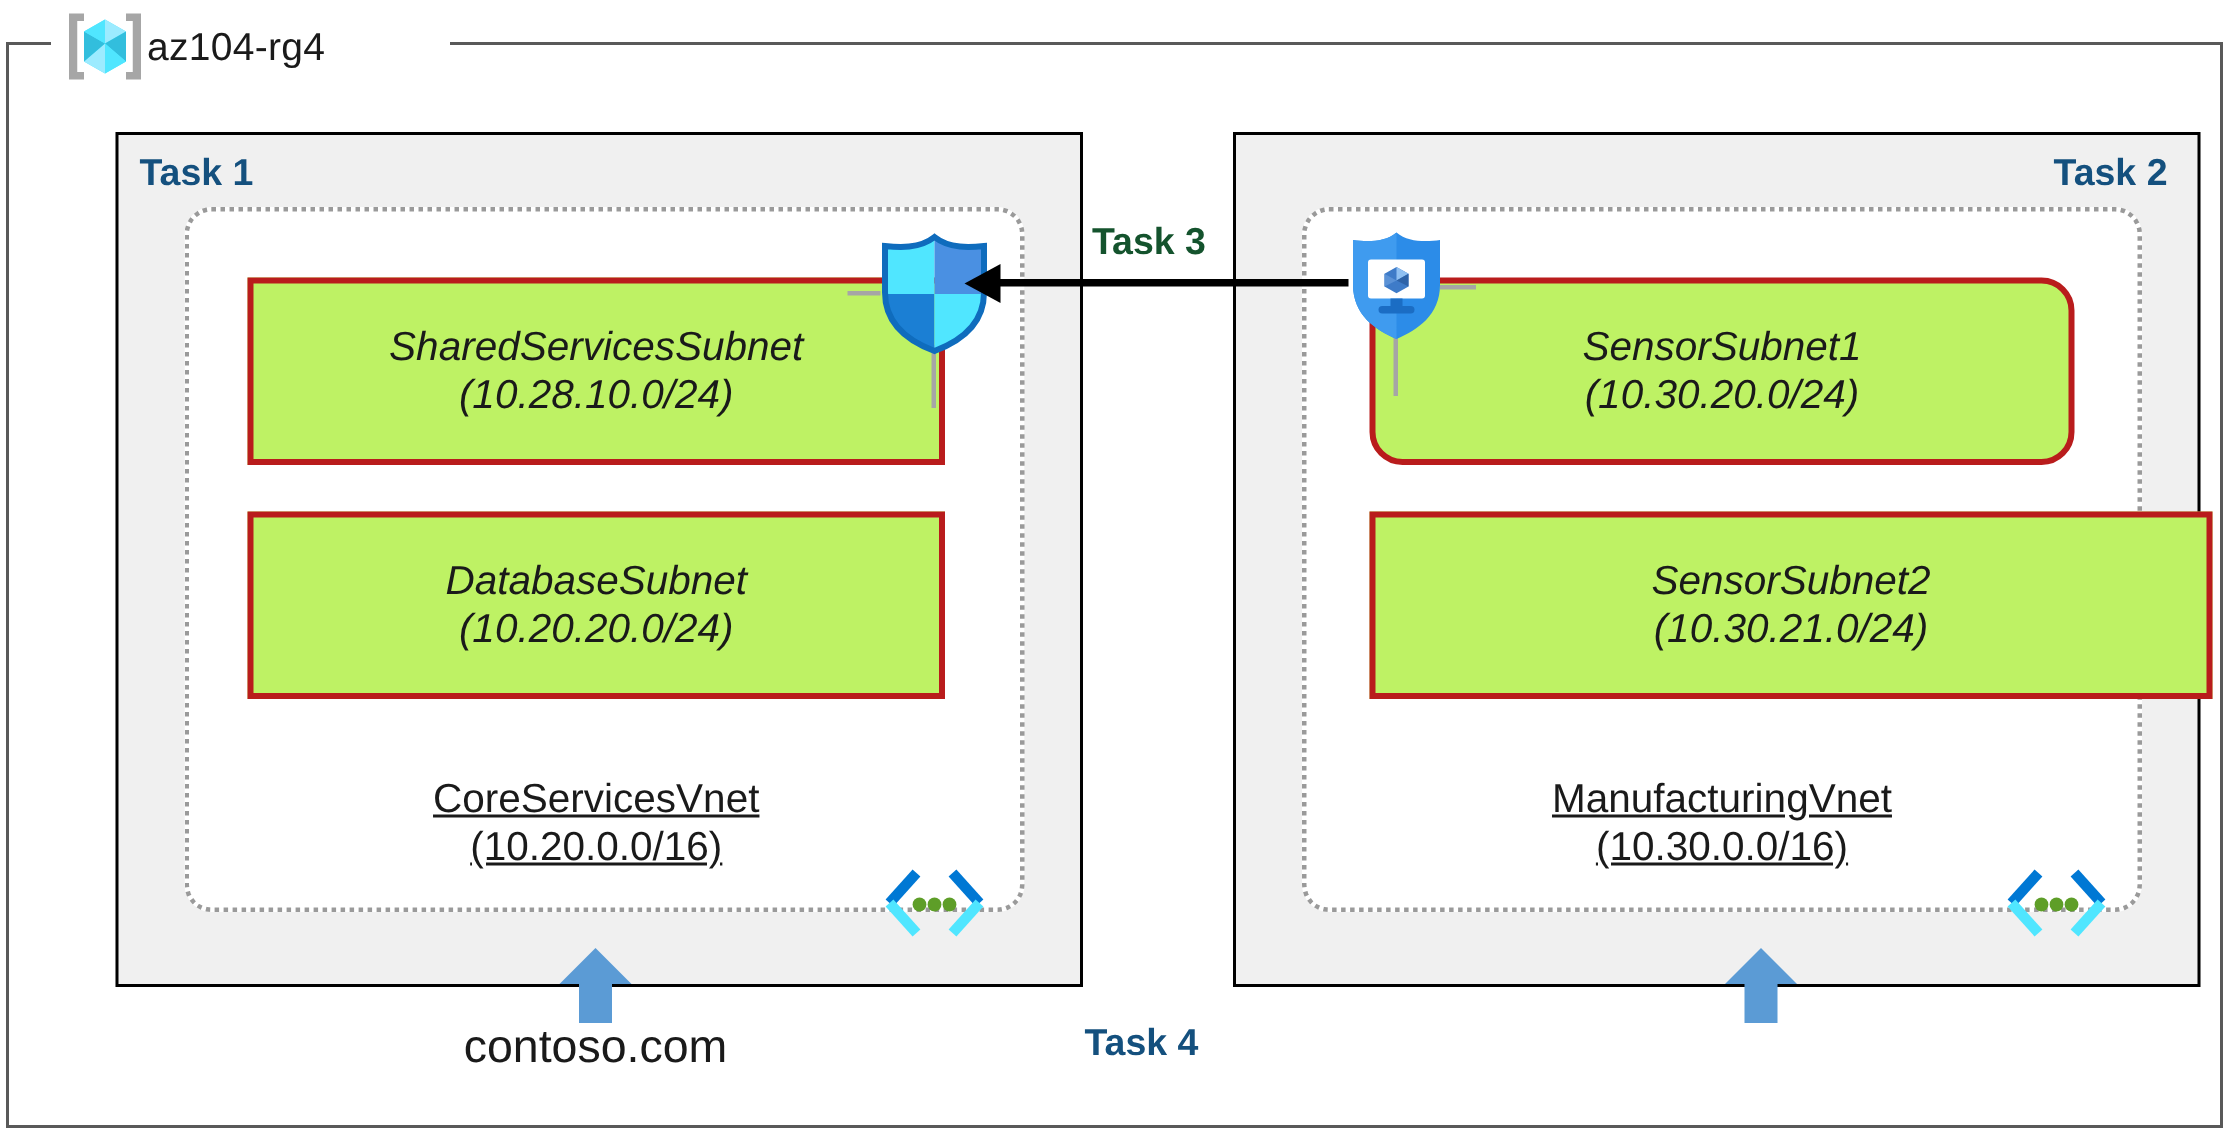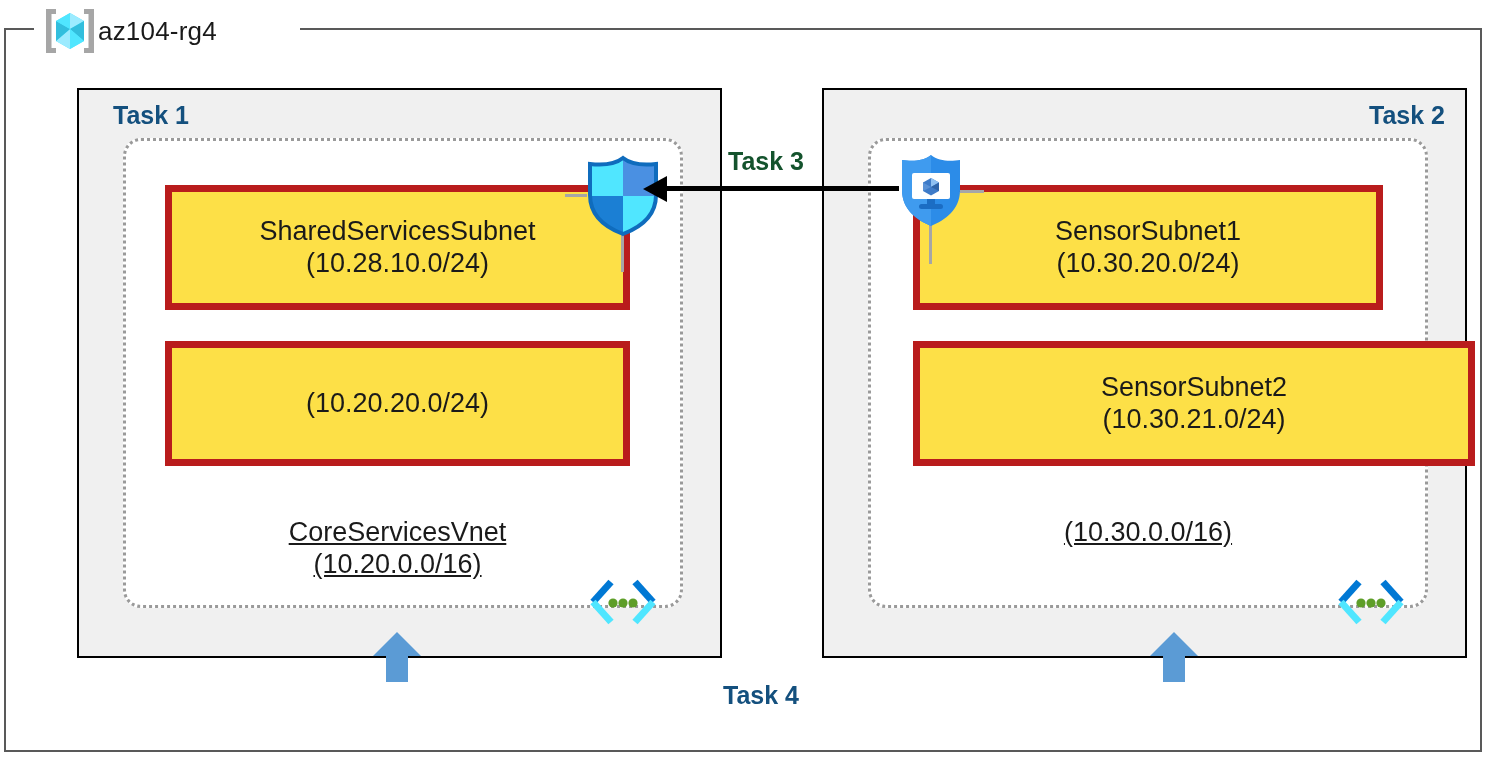--- a/index.html
+++ b/index.html
@@ -80,54 +80,55 @@
   #panel-left  { left: 77px;  top: 88px; width: 645px; height: 570px; }
   #panel-right { left: 822px; top: 88px; width: 645px; height: 570px; }
 
   .task-label {
     position: absolute;
     font-size: 25px;
     font-weight: bold;
     color: #14507E;
     white-space: nowrap;
   }
-  #task1-label { left: 34px;  top: 11px; text-align: right; }
+  #task1-label { left: 14px;  top: 11px; text-align: right; }
   #task2-label { right: 20px; top: 11px; }
 
   
   .vnet-box {
     position: absolute;
     background: #ffffff;
     border: 3px dotted #9A9A9A;
     border-radius: 18px;
     box-sizing: border-box;
   }
   #vnet-left  { left: 123px; top: 138px; width: 560px; height: 470px; }
   #vnet-right { left: 868px; top: 138px; width: 560px; height: 470px; }
 
   
   .subnet-box {
     position: absolute;
-    background: #fde047;
-    border: 7px solid #b91c1c;
+    background: #bef264;
+    border: 4px solid #b91c1c;
     box-sizing: border-box;
     display: flex;
     flex-direction: column;
     align-items: center;
     justify-content: center;
     line-height: 1.18;
+    font-style: italic;
   }
   .subnet-name, .subnet-cidr {
     font-size: 27px;
     color: #1a1a1a;
     white-space: nowrap;
   }
   #subnet-ss  { left: 165px;  top: 185px; width: 465px; height: 125px; }
   #subnet-db  { left: 165px;  top: 341px; width: 465px; height: 125px; }
-  #subnet-s1  { left: 913px;  top: 185px; width: 470px; height: 125px; }
+  #subnet-s1  { left: 913px;  top: 185px; width: 470px; height: 125px; border-radius: 22px; }
   #subnet-s2  { left: 913px;  top: 341px; width: 562px; height: 125px; }
 
   
   .vnet-caption {
     position: absolute;
     text-align: center;
     line-height: 1.18;
   }
   .vnet-caption div {
     font-size: 27px;
@@ -247,20 +248,21 @@
   </div>
 
   <div class="vnet-box" id="vnet-left"></div>
 
   <div class="subnet-box" id="subnet-ss">
     <span class="subnet-name">SharedServicesSubnet</span>
     <span class="subnet-cidr">(10.28.10.0/24)</span>
   </div>
 
   <div class="subnet-box" id="subnet-db">
+    <span class="subnet-name">DatabaseSubnet</span>
     <span class="subnet-cidr">(10.20.20.0/24)</span>
   </div>
 
   <div class="vnet-caption" id="vnet-left-caption">
     <div>CoreServicesVnet</div>
     <div>(10.20.0.0/16)</div>
   </div>
 
   <div class="vnet-icon" id="vnet-icon-left">
     <svg viewBox="0 0 68 48" width="68" height="48">
@@ -288,20 +290,21 @@
     <span class="subnet-name">SensorSubnet1</span>
     <span class="subnet-cidr">(10.30.20.0/24)</span>
   </div>
 
   <div class="subnet-box" id="subnet-s2">
     <span class="subnet-name">SensorSubnet2</span>
     <span class="subnet-cidr">(10.30.21.0/24)</span>
   </div>
 
   <div class="vnet-caption" id="vnet-right-caption">
+    <div>ManufacturingVnet</div>
     <div>(10.30.0.0/16)</div>
   </div>
 
   <div class="vnet-icon" id="vnet-icon-right">
     <svg viewBox="0 0 68 48" width="68" height="48">
       <g stroke-linecap="butt">
         <line x1="22" y1="4" x2="4" y2="24" stroke="#0078D4" stroke-width="7"></line>
         <line x1="4" y1="24" x2="22" y2="44" stroke="#50E6FF" stroke-width="7"></line>
         <line x1="46" y1="4" x2="64" y2="24" stroke="#0078D4" stroke-width="7"></line>
         <line x1="64" y1="24" x2="46" y2="44" stroke="#50E6FF" stroke-width="7"></line>
@@ -355,20 +358,21 @@
   <div class="peering-head"></div>
   <div id="task3-label">Task 3</div>
 
   <div id="task4-label">Task 4</div>
 
   <div class="dns-arrow" id="dns-arrow-left">
     <svg viewBox="0 0 52 52" width="52" height="52">
       <polygon points="26,2 50,26 37,26 37,52 15,52 15,26 2,26" fill="#5B9BD5"></polygon>
     </svg>
   </div>
+  <div class="dns-label" id="dns-label-left">contoso.com</div>
 
   <div class="dns-arrow" id="dns-arrow-right">
     <svg viewBox="0 0 52 52" width="52" height="52">
       <polygon points="26,2 50,26 37,26 37,52 15,52 15,26 2,26" fill="#5B9BD5"></polygon>
     </svg>
   </div>
 
 </div>
 
 </body></html>

